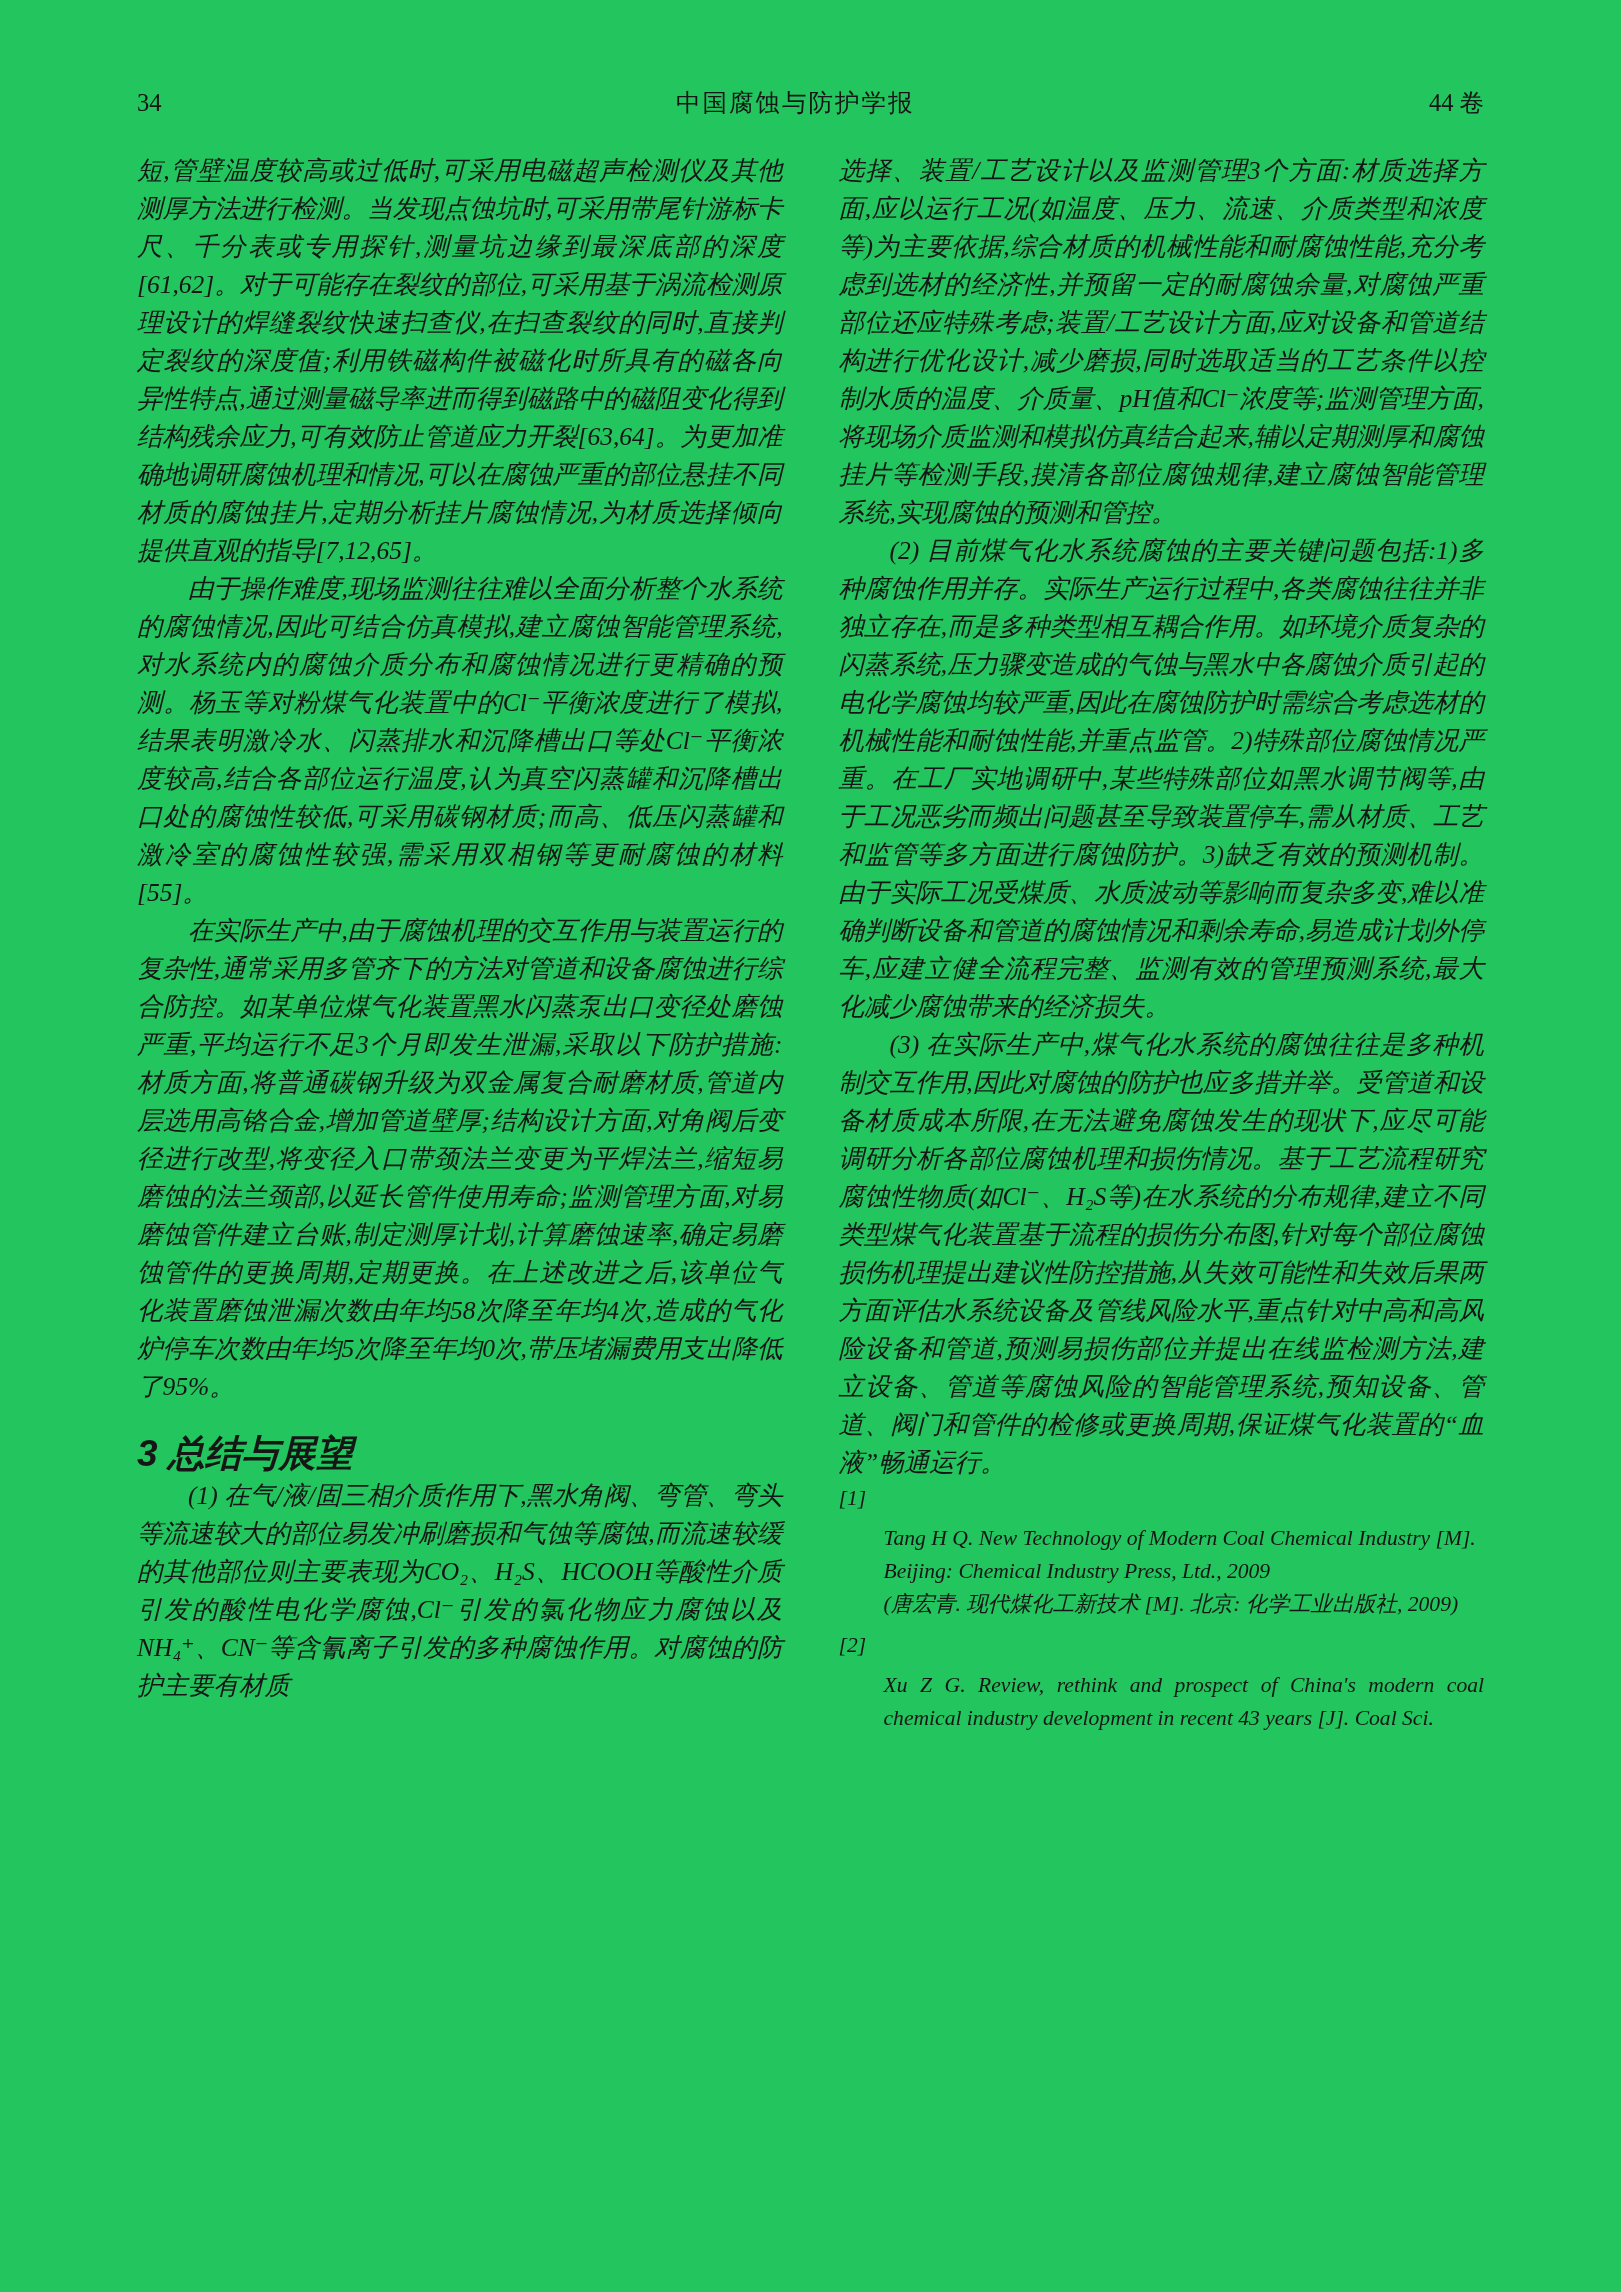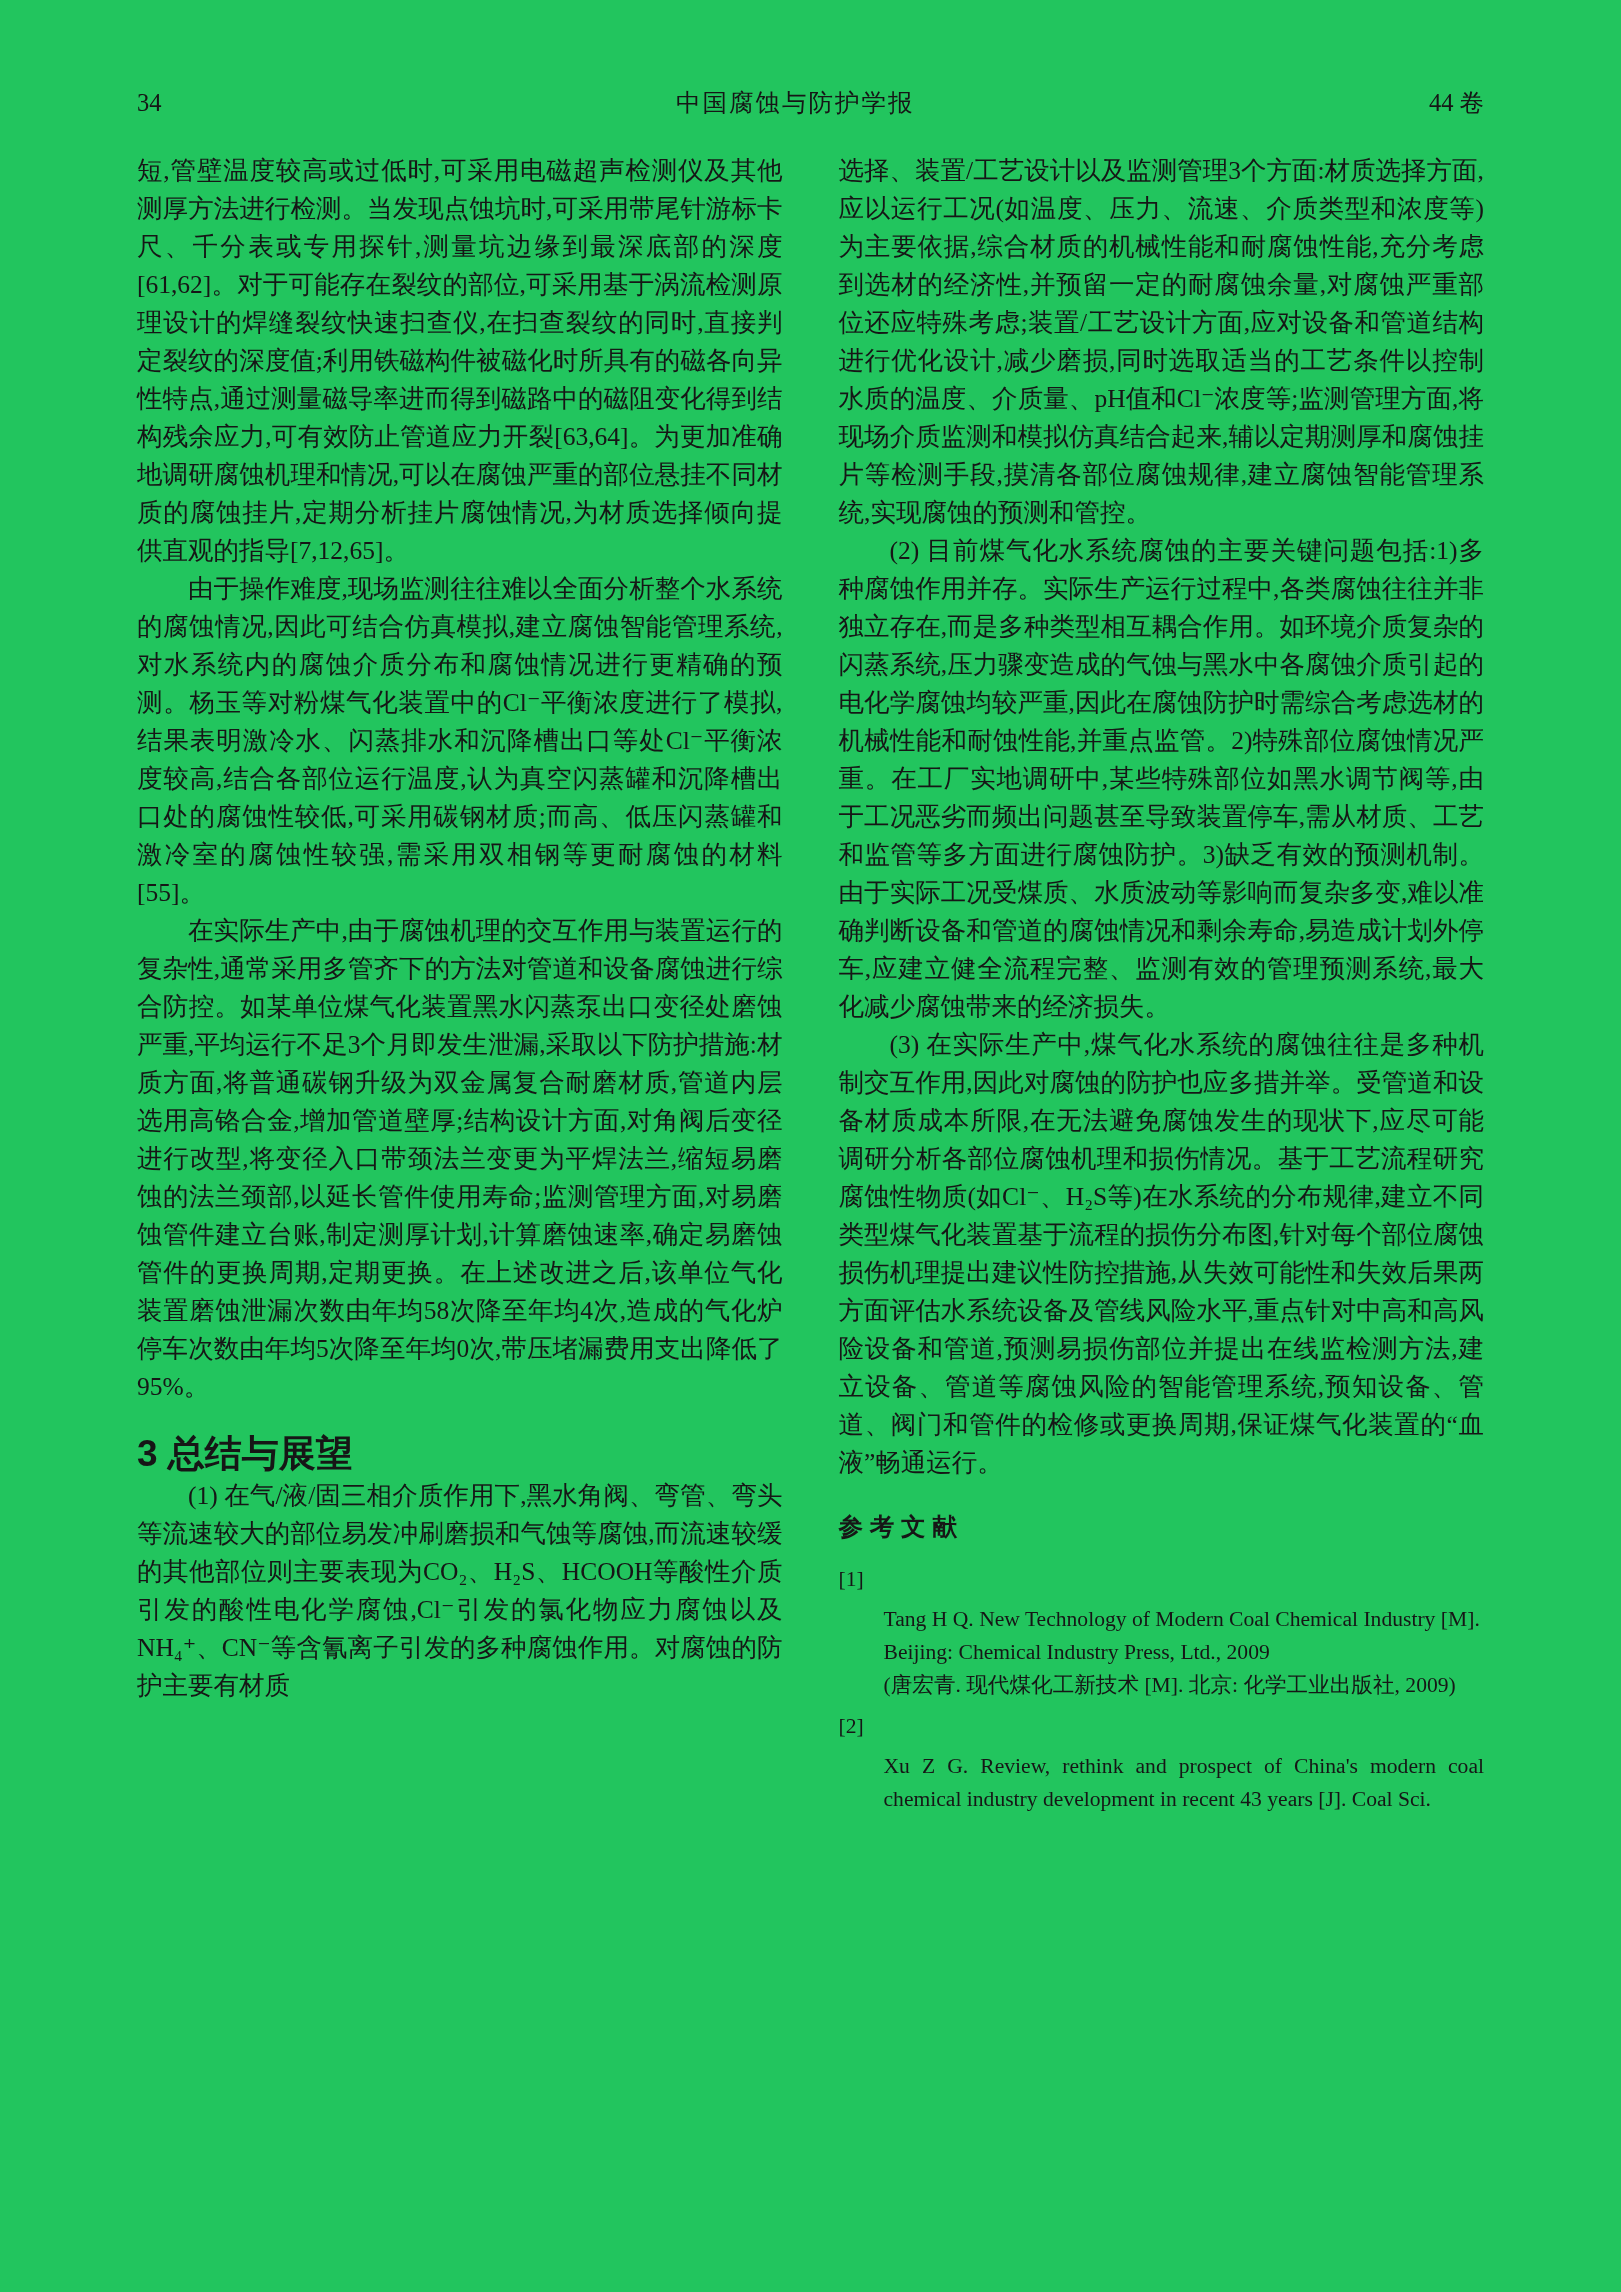--- a/index.html
+++ b/index.html
@@ -25,20 +25,21 @@
     align-items: baseline;
     font-size: 24.5px;
     margin-bottom: 33px;
   }
   .page-header .journal {
     letter-spacing: 2px;
   }
   .columns {
     display: flex;
     gap: 56px;
+    font-style: italic;
   }
   .col {
     width: 648px;
     text-align: justify;
     font-size: 25.5px;
     line-height: 38px;
   }
   .para {
     margin: 0;
     text-indent: 2em;
@@ -95,21 +96,20 @@
       <p class="para">在实际生产中,由于腐蚀机理的交互作用与装置运行的复杂性,通常采用多管齐下的方法对管道和设备腐蚀进行综合防控。如某单位煤气化装置黑水闪蒸泵出口变径处磨蚀严重,平均运行不足3个月即发生泄漏,采取以下防护措施:材质方面,将普通碳钢升级为双金属复合耐磨材质,管道内层选用高铬合金,增加管道壁厚;结构设计方面,对角阀后变径进行改型,将变径入口带颈法兰变更为平焊法兰,缩短易磨蚀的法兰颈部,以延长管件使用寿命;监测管理方面,对易磨蚀管件建立台账,制定测厚计划,计算磨蚀速率,确定易磨蚀管件的更换周期,定期更换。在上述改进之后,该单位气化装置磨蚀泄漏次数由年均58次降至年均4次,造成的气化炉停车次数由年均5次降至年均0次,带压堵漏费用支出降低了95%。</p>
       <h2 class="section-heading">3  总结与展望</h2>
       <p class="para">(1) 在气/液/固三相介质作用下,黑水角阀、弯管、弯头等流速较大的部位易发冲刷磨损和气蚀等腐蚀,而流速较缓的其他部位则主要表现为CO₂、H₂S、HCOOH等酸性介质引发的酸性电化学腐蚀,Cl⁻引发的氯化物应力腐蚀以及NH₄⁺、CN⁻等含氰离子引发的多种腐蚀作用。对腐蚀的防护主要有材质</p>
     </div>
 
     <div class="col col-right">
       <p class="para no-indent">选择、装置/工艺设计以及监测管理3个方面:材质选择方面,应以运行工况(如温度、压力、流速、介质类型和浓度等)为主要依据,综合材质的机械性能和耐腐蚀性能,充分考虑到选材的经济性,并预留一定的耐腐蚀余量,对腐蚀严重部位还应特殊考虑;装置/工艺设计方面,应对设备和管道结构进行优化设计,减少磨损,同时选取适当的工艺条件以控制水质的温度、介质量、pH值和Cl⁻浓度等;监测管理方面,将现场介质监测和模拟仿真结合起来,辅以定期测厚和腐蚀挂片等检测手段,摸清各部位腐蚀规律,建立腐蚀智能管理系统,实现腐蚀的预测和管控。</p>
       <p class="para">(2) 目前煤气化水系统腐蚀的主要关键问题包括:1)多种腐蚀作用并存。实际生产运行过程中,各类腐蚀往往并非独立存在,而是多种类型相互耦合作用。如环境介质复杂的闪蒸系统,压力骤变造成的气蚀与黑水中各腐蚀介质引起的电化学腐蚀均较严重,因此在腐蚀防护时需综合考虑选材的机械性能和耐蚀性能,并重点监管。2)特殊部位腐蚀情况严重。在工厂实地调研中,某些特殊部位如黑水调节阀等,由于工况恶劣而频出问题甚至导致装置停车,需从材质、工艺和监管等多方面进行腐蚀防护。3)缺乏有效的预测机制。由于实际工况受煤质、水质波动等影响而复杂多变,难以准确判断设备和管道的腐蚀情况和剩余寿命,易造成计划外停车,应建立健全流程完整、监测有效的管理预测系统,最大化减少腐蚀带来的经济损失。</p>
       <p class="para">(3) 在实际生产中,煤气化水系统的腐蚀往往是多种机制交互作用,因此对腐蚀的防护也应多措并举。受管道和设备材质成本所限,在无法避免腐蚀发生的现状下,应尽可能调研分析各部位腐蚀机理和损伤情况。基于工艺流程研究腐蚀性物质(如Cl⁻、H₂S等)在水系统的分布规律,建立不同类型煤气化装置基于流程的损伤分布图,针对每个部位腐蚀损伤机理提出建议性防控措施,从失效可能性和失效后果两方面评估水系统设备及管线风险水平,重点针对中高和高风险设备和管道,预测易损伤部位并提出在线监检测方法,建立设备、管道等腐蚀风险的智能管理系统,预知设备、管道、阀门和管件的检修或更换周期,保证煤气化装置的“血液”畅通运行。</p>
 
-      <h3 class="refs-heading">参 考 文 献</h3>
 
       <div class="ref">
         <span class="ref-label">[1]</span>
         <span class="ref-text">Tang H Q. New Technology of Modern Coal Chemical Industry [M].
 Beijing: Chemical Industry Press, Ltd., 2009
 (唐宏青. 现代煤化工新技术 [M]. 北京: 化学工业出版社, 2009)</span>
       </div>
       <div class="ref">
         <span class="ref-label">[2]</span>
         <span class="ref-text">Xu Z G. Review, rethink and prospect of China's modern coal chemical industry development in recent 43 years [J]. Coal Sci.</span>

